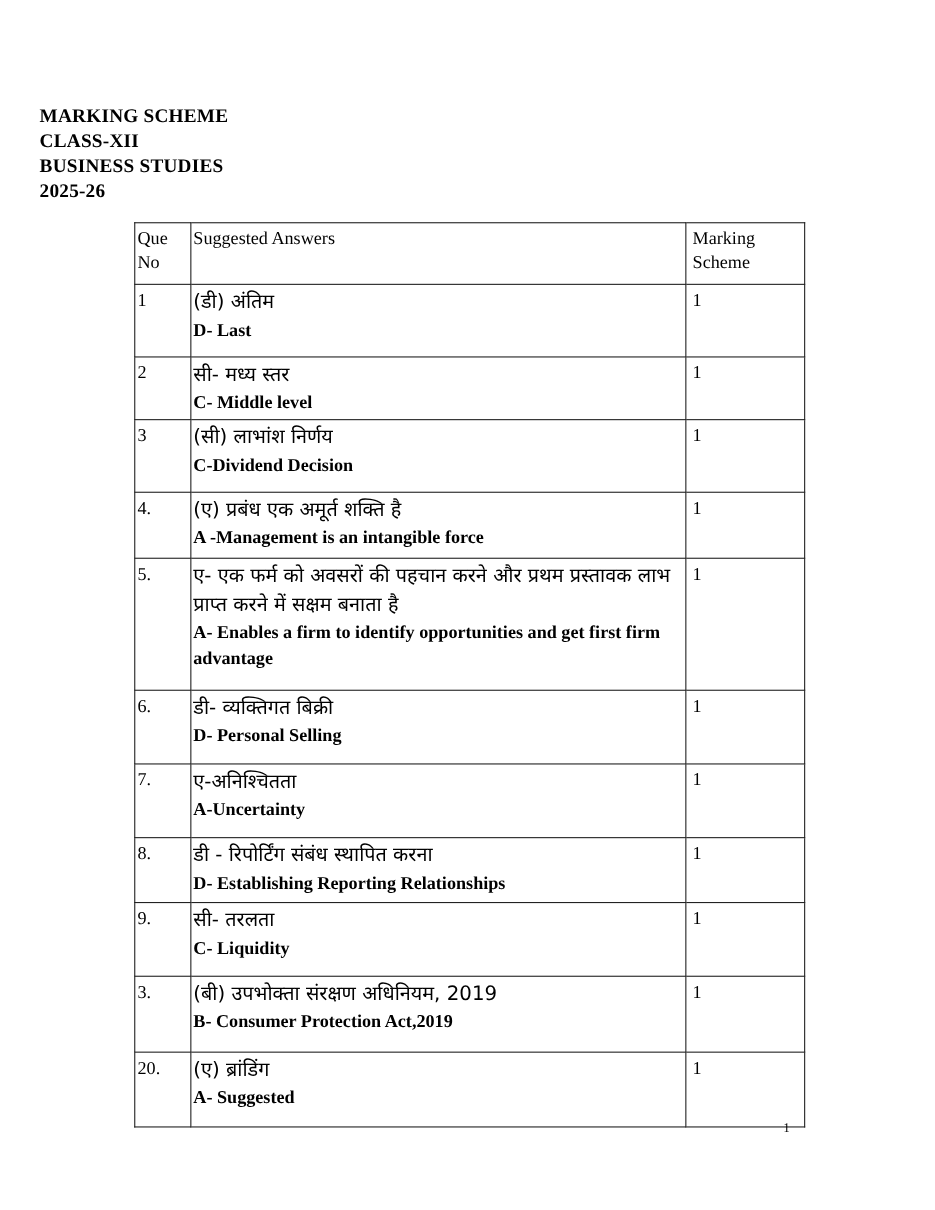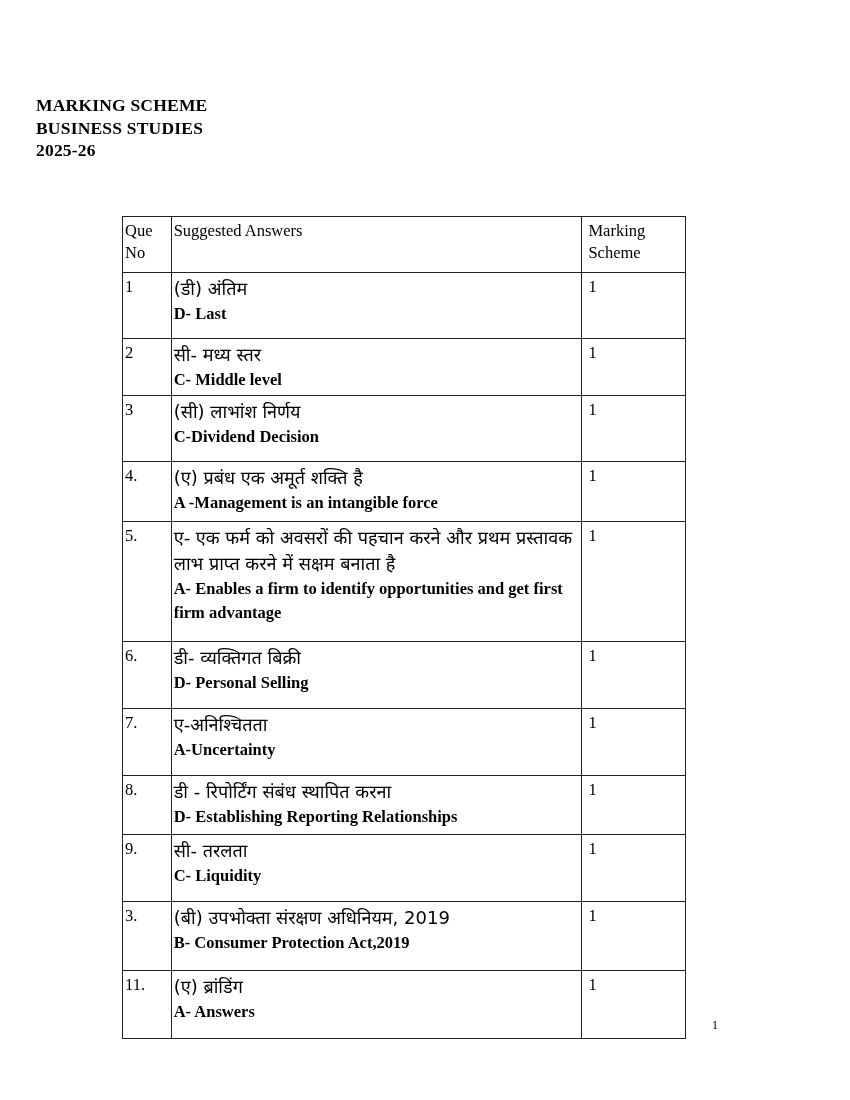--- a/index.html
+++ b/index.html
@@ -1,33 +1,34 @@
 <!DOCTYPE html>
 <html><head>
 <meta charset="utf-8">
 <style>
   html, body { margin: 0; padding: 0; background: #ffffff; }
   body { width: 850px; height: 1100px; position: relative; font-family: "Liberation Serif", "DejaVu Serif", serif; color: #000; }
   .title-block { position: absolute; top: 94px; left: 0; width: 850px; }
   .title-line { font-weight: bold; font-size: 17.5px; line-height: 22.5px; letter-spacing: 0.2px; margin-left: 36px; }
-  table.scheme { position: absolute; top: 216px; left: 122px; border-collapse: collapse; width: 564px; }
+  table.scheme { position: absolute; top: 202px; left: 122px; border-collapse: collapse; width: 610px; }
   table.scheme td { border: 1.8px solid #222; vertical-align: top; font-size: 16.5px; line-height: 22px; padding: 3px 2px 3px 2px; }
   td.qno { width: 46px; }
   td.ans { width: 450px; }
   td.mark { width: 100px; padding-left: 6px !important; margin-top: 45px; }
   .hindi { font-family: "DejaVu Sans", sans-serif; font-size: 18px; line-height: 26px; display: block; }
   .eng { font-weight: bold; display: block; line-height: 24px; }
   .hdr { font-weight: normal; }
   .page-num { position: absolute; top: 1018px; left: 712px; font-size: 12px; }
 </style>
 </head>
 <body>
 
 <div class="title-block">
   <div class="title-line">MARKING SCHEME</div>
+  <div class="title-line">CLASS-XII</div>
   <div class="title-line">BUSINESS STUDIES</div>
   <div class="title-line">2025-26</div>
 </div>
 
 <table class="scheme">
   <tbody>
     <tr style="height:56px;">
       <td class="qno hdr">
         <div>Que</div>
         <div>No</div>
@@ -116,23 +117,23 @@
       </tr>
       <tr style="height: 69px;">
         <td class="qno">3.</td>
         <td class="ans">
           <span class="hindi">(बी) उपभोक्ता संरक्षण अधिनियम,  2019</span>
           <span class="eng">B- Consumer Protection Act,2019</span>
         </td>
         <td class="mark">1</td>
       </tr>
       <tr style="height: 68px;">
-        <td class="qno">11.</td>
+        <td class="qno">20.</td>
         <td class="ans">
           <span class="hindi">(ए) ब्रांडिंग</span>
-          <span class="eng">A- Answers</span>
+          <span class="eng">A- Suggested</span>
         </td>
         <td class="mark">1</td>
       </tr>
     </tbody>
 </table>
 
 <div class="page-num">1</div>
 
 </body></html>

